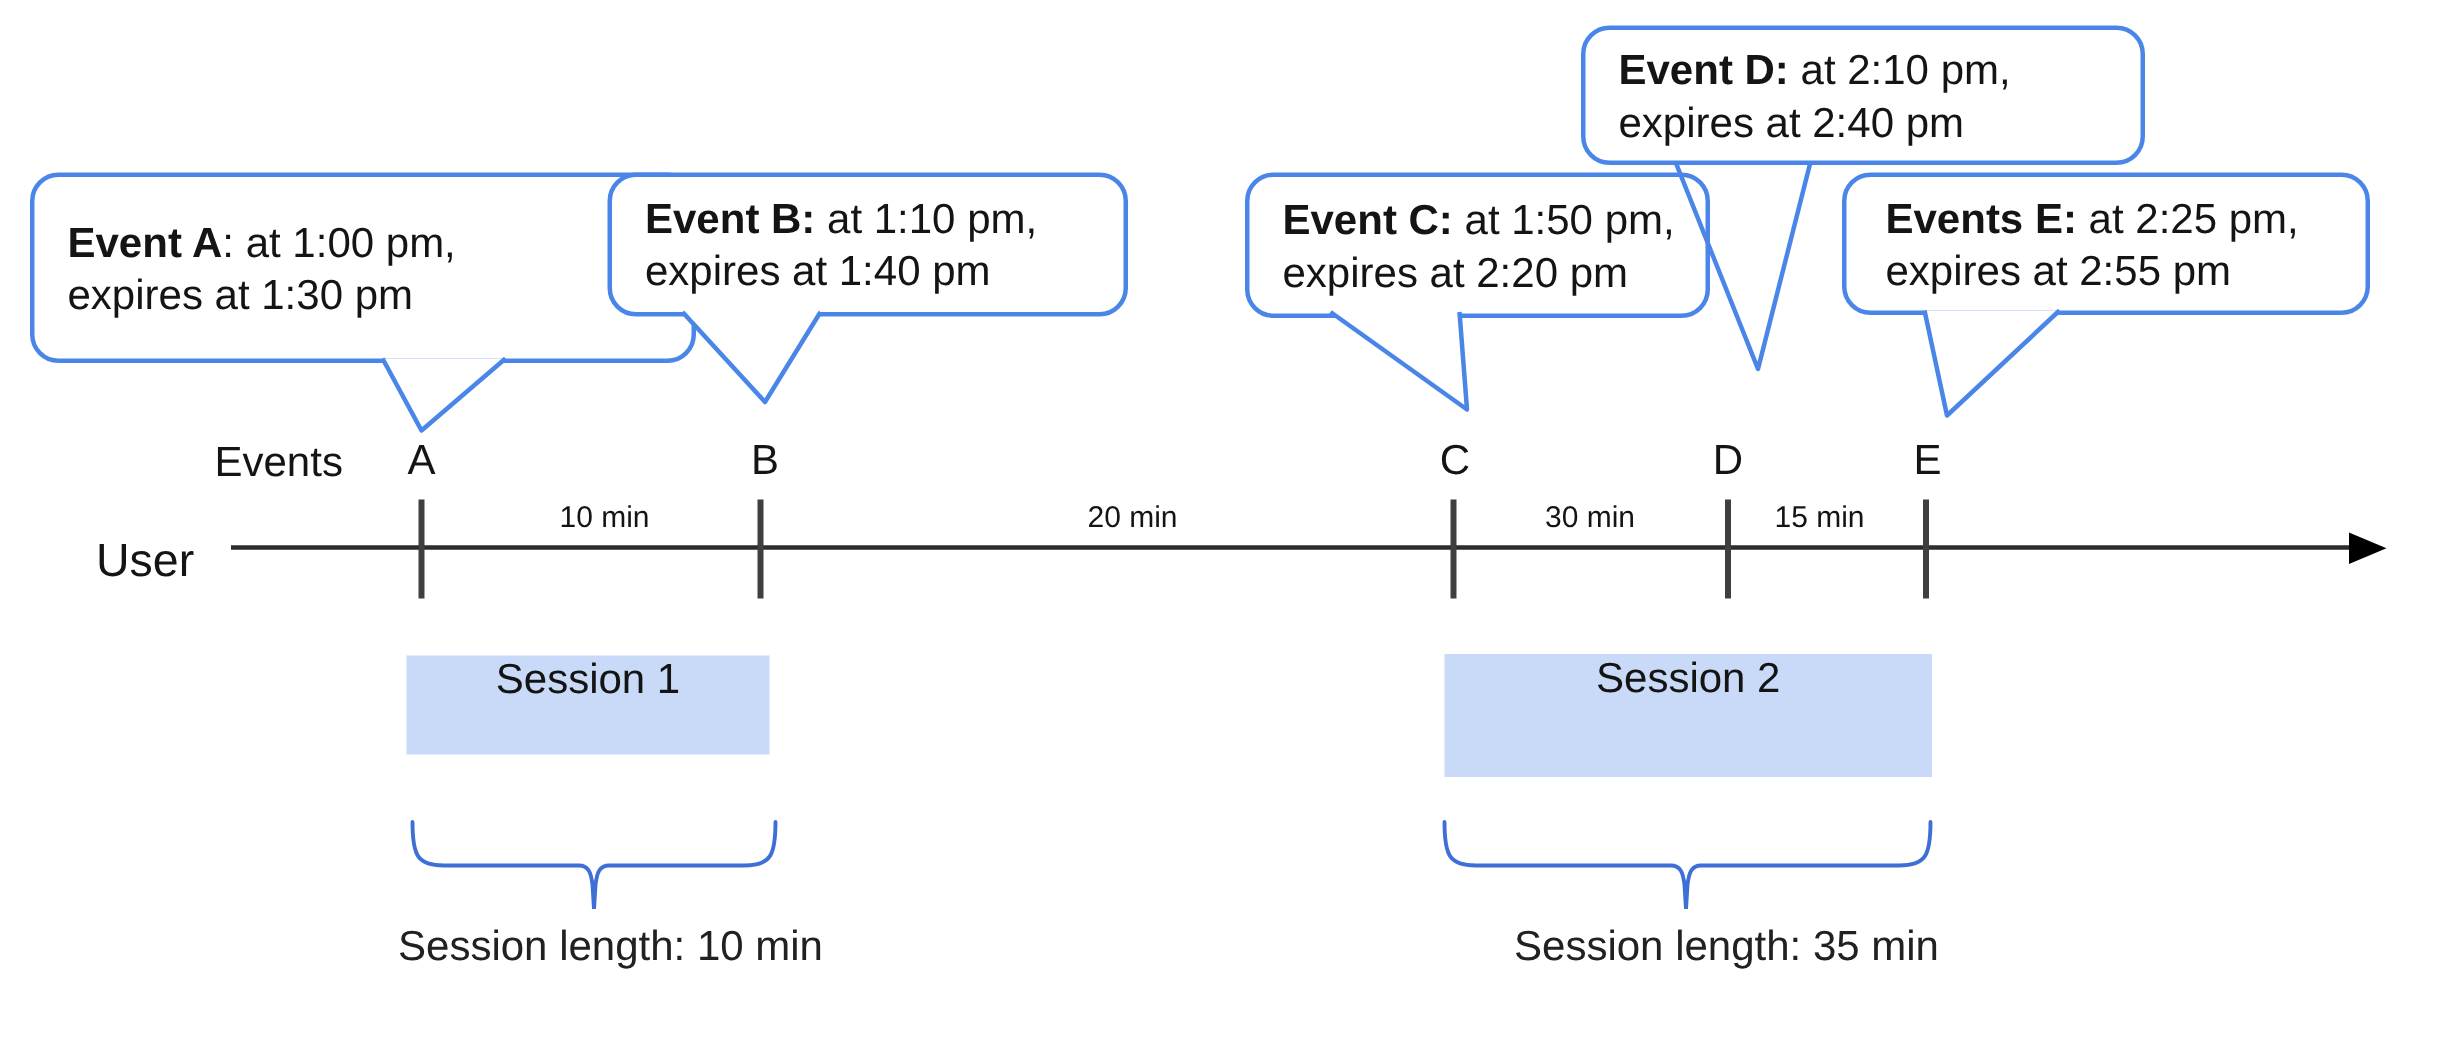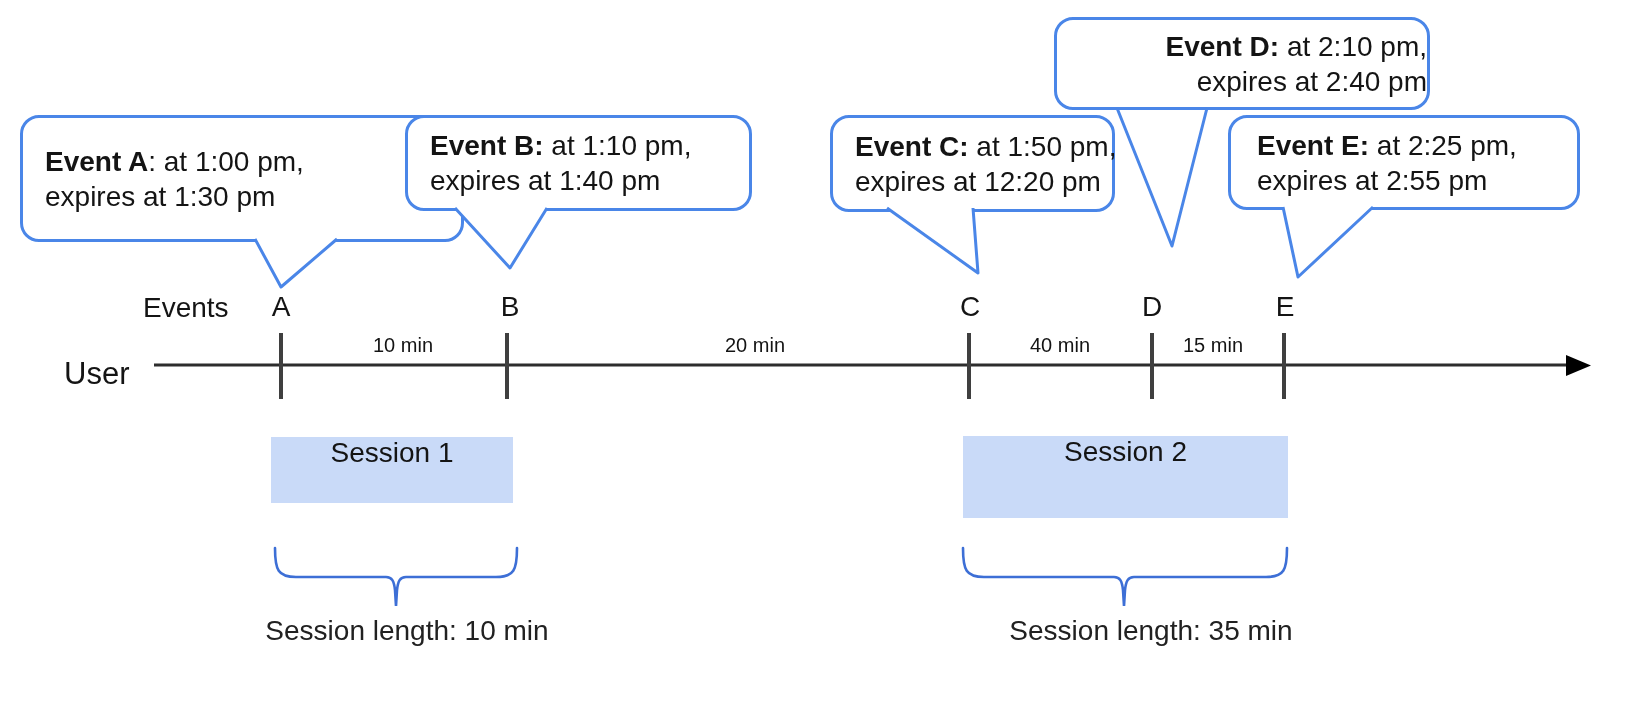--- a/index.html
+++ b/index.html
@@ -27,22 +27,22 @@
     display:flex;
     flex-direction:column;
     justify-content:center;
     z-index:2;
   }
   .bubble .ln{white-space:nowrap;}
   .bubble b{font-weight:bold;}
 
   #bubble-a{left:20px;top:115px;width:444px;height:127px;}
   #bubble-b{left:405px;top:115px;width:347px;height:96px;}
-  #bubble-c{left:830px;top:115px;width:285px;height:97px;}
-  #bubble-d{left:1054px;top:17px;width:376px;height:93px;align-items:flex-end;}
+  #bubble-c{left:830px;top:115px;width:310px;height:97px;}
+  #bubble-d{left:1054px;top:17px;width:376px;height:93px;}
   #bubble-e{left:1228px;top:115px;width:352px;height:95px;padding-left:26px;}
 
   .lbl{position:absolute;white-space:nowrap;}
   #events-label{left:143px;top:292px;font-size:28px;}
   #user-label{left:64px;top:356px;font-size:31px;}
   .evt-letter{top:291px;font-size:28px;transform:translateX(-50%);}
   .gap-label{top:306px;font-size:20px;transform:translateX(-50%);margin-top:28px;}
 
   .session-box{
     position:absolute;
@@ -75,45 +75,45 @@
     <div class="ln">expires at 1:30 pm</div>
   </div>
 
   <div class="bubble" id="bubble-b">
     <div class="ln"><b>Event B:</b><span> at 1:10 pm,</span></div>
     <div class="ln">expires at 1:40 pm</div>
   </div>
 
   <div class="bubble" id="bubble-c">
     <div class="ln"><b>Event C:</b><span> at 1:50 pm,</span></div>
-    <div class="ln">expires at 12:20 pm</div>
+    <div class="ln">expires at 2:20 pm</div>
   </div>
 
   <div class="bubble" id="bubble-d">
     <div class="ln"><b>Event D:</b><span> at 2:10 pm,</span></div>
     <div class="ln">expires at 2:40 pm</div>
   </div>
 
   <div class="bubble" id="bubble-e">
-    <div class="ln"><b>Event E:</b><span> at 2:25 pm,</span></div>
+    <div class="ln"><b>Events E:</b><span> at 2:25 pm,</span></div>
     <div class="ln">expires at 2:55 pm</div>
   </div>
 
   <div class="lbl" id="events-label">Events</div>
   <div class="lbl" id="user-label">User</div>
 
   <div class="lbl evt-letter" style="left:281px">A</div>
   <div class="lbl evt-letter" style="left:510px">B</div>
   <div class="lbl evt-letter" style="left:970px">C</div>
   <div class="lbl evt-letter" style="left:1152px">D</div>
   <div class="lbl evt-letter" style="left:1285px">E</div>
 
   <div class="lbl gap-label" style="left:403px">10 min</div>
   <div class="lbl gap-label" style="left:755px">20 min</div>
-  <div class="lbl gap-label" style="left:1060px">40 min</div>
+  <div class="lbl gap-label" style="left:1060px">30 min</div>
   <div class="lbl gap-label" style="left:1213px">15 min</div>
 
   <div class="session-box" id="session-1">
     <span>Session 1</span>
   </div>
   <div class="session-box" id="session-2">
     <span>Session 2</span>
   </div>
 
   <div class="session-length" id="session-length-1">Session length: 10 min</div>

